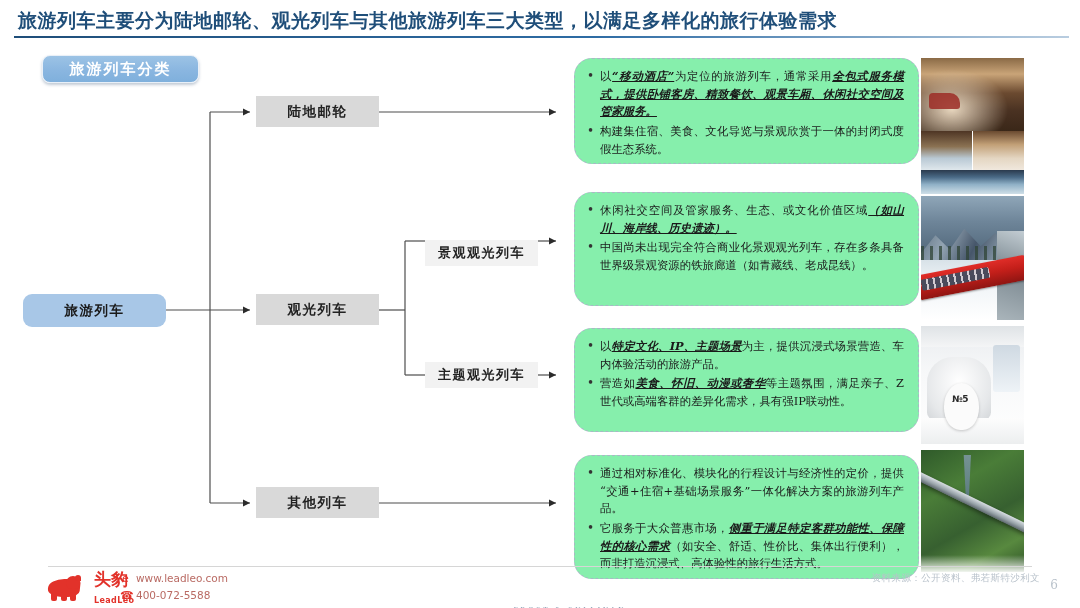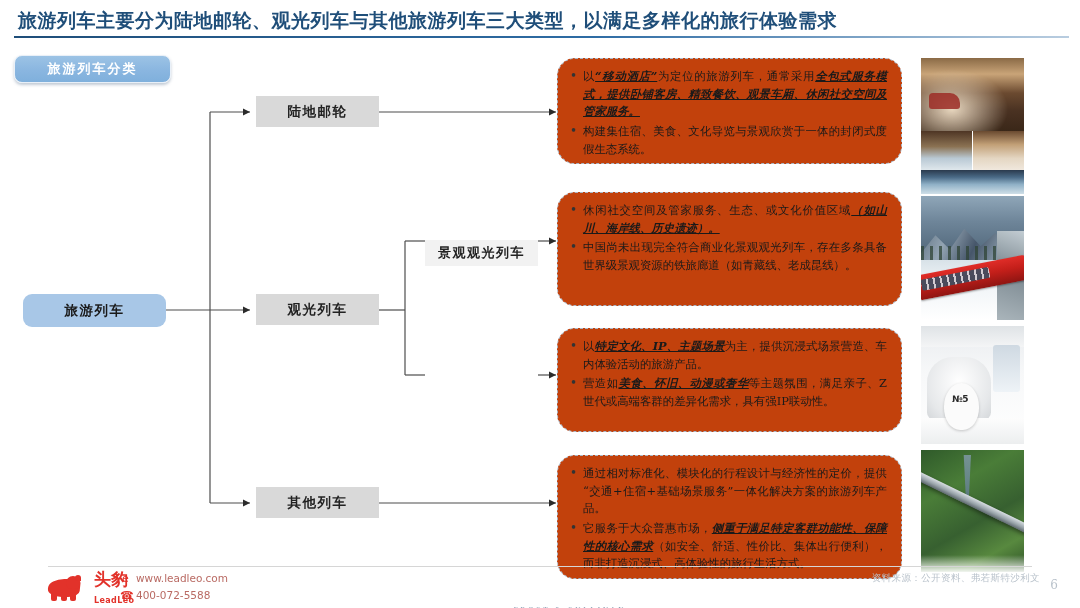--- a/index.html
+++ b/index.html
@@ -20,26 +20,26 @@
     letter-spacing:.5px;white-space:nowrap;
     font-family:"DejaVu Serif","Liberation Serif",serif;
   }
   .title-rule{
     position:absolute;left:14px;top:36px;width:1055px;height:2px;
     background:linear-gradient(to right,#1f4e79 0%,#2e6ca4 55%,#b9cde0 100%);
   }
 
   
   .tag{
-    position:absolute;left:14px;top:55px;width:155px;height:26px;
+    position:absolute;left:42px;top:55px;width:155px;height:26px;
     border-radius:8px;
     background:linear-gradient(to bottom,#9cc3e5 0%,#8ab6e0 55%,#7fb0dc 100%);
     border:1px solid #e9f0f8;
     box-shadow:0 2px 3px rgba(120,140,165,.45);
-    color:#ffffff;font-size:13px;font-weight:bold;
+    color:#ffffff;font-size:15px;font-weight:bold;
     display:flex;align-items:center;justify-content:center;
     font-family:"DejaVu Serif","Liberation Serif",serif;
     letter-spacing:2px;
   }
 
   
   .node{
     position:absolute;display:flex;align-items:center;justify-content:center;
     font-size:13.5px;font-weight:bold;color:#222;
     font-family:"DejaVu Serif","Liberation Serif",serif;
@@ -59,23 +59,23 @@
     background:#f2f2f2;width:113px;height:26px;font-size:13px;
   }
   .node-l2.n-d{left:425px;top:240px;}
   .node-l2.n-e{left:425px;top:362px;}
 
   
   .wires{position:absolute;left:0;top:0;width:1080px;height:608px;}
 
   
   .card{
-    position:absolute;left:557px;width:345px;
+    position:absolute;left:574px;width:345px;
     border:1.4px dashed #aab7c6;border-radius:18px;
-    background:#c2410c;
+    background:#86efac;
     box-sizing:border-box;
     padding:9px 14px 9px 10px;
   }
   .card.c1{top:58px;height:106px;}
   .card.c2{top:192px;height:114px;}
   .card.c3{top:328px;height:104px;}
   .card.c4{top:455px;height:124px;}
 
   .bullets{list-style:none;margin:0;padding:0;}
   .bullets li{
@@ -253,20 +253,23 @@
   <div class="node node-l1 n-b">
     <span>观光列车</span>
   </div>
   <div class="node node-l1 n-c">
     <span>其他列车</span>
   </div>
 
   <div class="node node-l2 n-d">
     <span>景观观光列车</span>
   </div>
+  <div class="node node-l2 n-e">
+    <span>主题观光列车</span>
+  </div>
 
   <div class="card c1">
     <ul class="bullets">
         <li><span>以</span><span class="em">“移动酒店”</span><span>为定位的旅游列车，通常采用</span><span class="em">全包式服务模式，提供卧铺客房、精致餐饮、观景车厢、休闲社交空间及管家服务。</span></li>
         <li><span>构建集住宿、美食、文化导览与景观欣赏于一体的封闭式度假生态系统。</span></li>
       </ul>
   </div>
   <div class="card c2">
     <ul class="bullets">
         <li><span>休闲社交空间及管家服务、生态、或文化价值区域</span><span class="em">（如山川、海岸线、历史遗迹）。</span></li>

